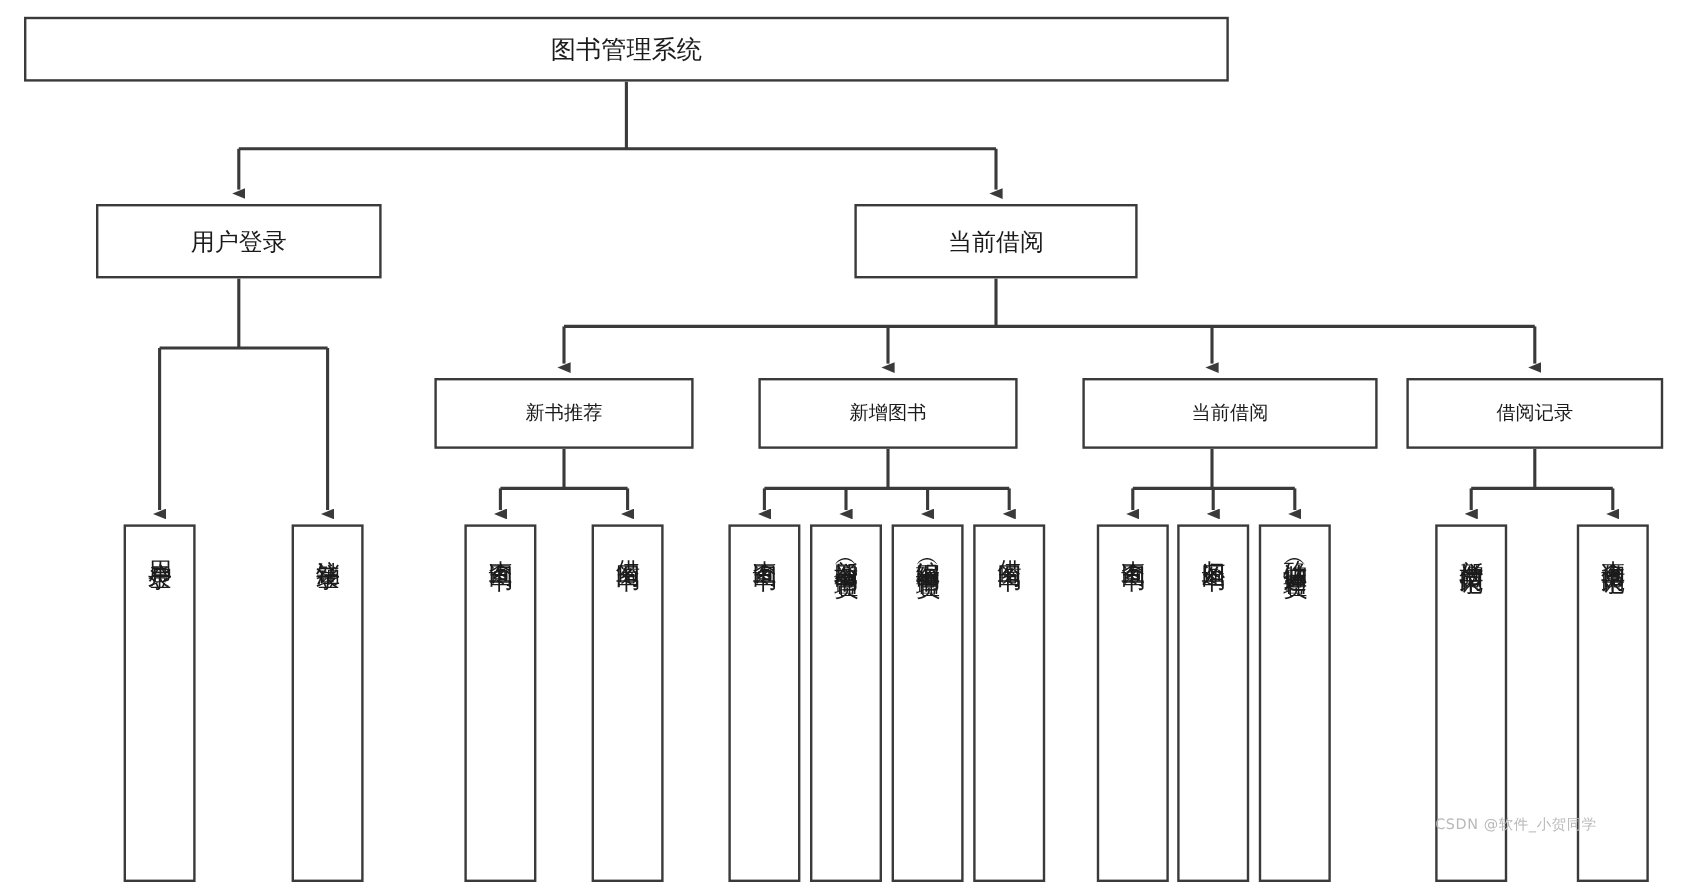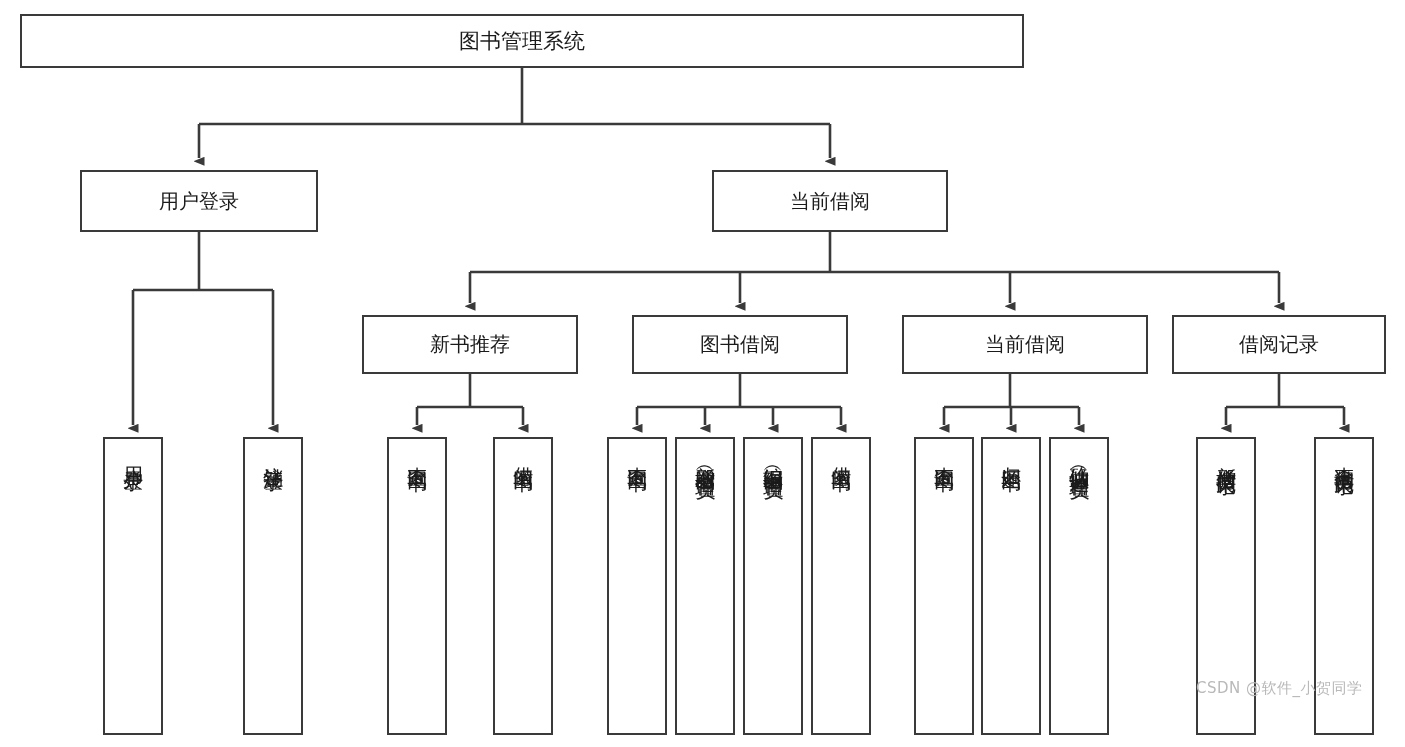--- a/index.html
+++ b/index.html
@@ -38,40 +38,40 @@
     text-align: center;
     z-index: 2;
   }
   .node.root {
     font-size: 21px;
   }
   .node.lvl2 {
     font-size: 20px;
   }
   .node.lvl3 {
-    font-size: 20px;
+    font-size: 16px;
   }
   .node.leaf {
     font-size: 20px;
     writing-mode: vertical-rl;
     text-orientation: upright;
     letter-spacing: 2px;
     line-height: 1.08;
     padding-top: 12px;
     justify-content: flex-start;
     align-items: center;
   }
   .node .label {
     display: block;
   }
   .watermark {
     position: absolute;
     left: 1196px;
     top: 679px;
-    font-size: 15px;
+    font-size: 12px;
     color: #b9b9b9;
     letter-spacing: 0.5px;
     white-space: nowrap;
     z-index: 5;
   }
 </style>
 </head>
 <body>
 
 <div id="canvas">
@@ -139,21 +139,21 @@
     <span class="label">用户登录</span>
   </div>
   <div class="node lvl2" style="left:712px; top:170px; width:236px; height:62px;">
     <span class="label">当前借阅</span>
   </div>
 
   <div class="node lvl3" style="left:362px; top:315px; width:216px; height:59px;">
     <span class="label">新书推荐</span>
   </div>
   <div class="node lvl3" style="left:632px; top:315px; width:216px; height:59px;">
-    <span class="label">图书借阅</span>
+    <span class="label">新增图书</span>
   </div>
   <div class="node lvl3" style="left:902px; top:315px; width:246px; height:59px;">
     <span class="label">当前借阅</span>
   </div>
   <div class="node lvl3" style="left:1172px; top:315px; width:214px; height:59px;align-items:center;">
     <span class="label">借阅记录</span>
   </div>
 
   <div class="node leaf" style="left:103px; top:437px; width:60px; height:298px;">
     <span class="label">用户登录</span>

